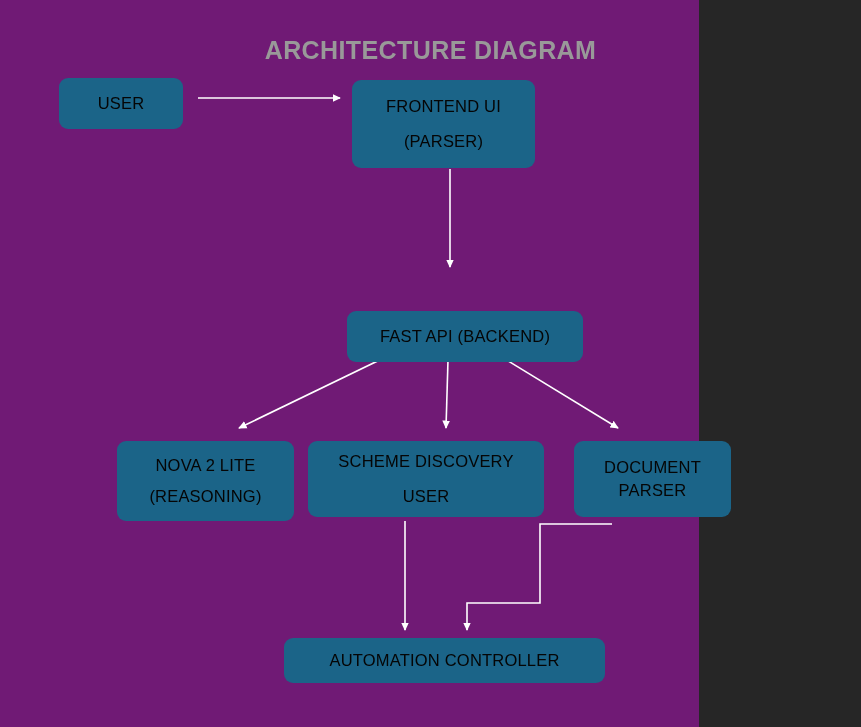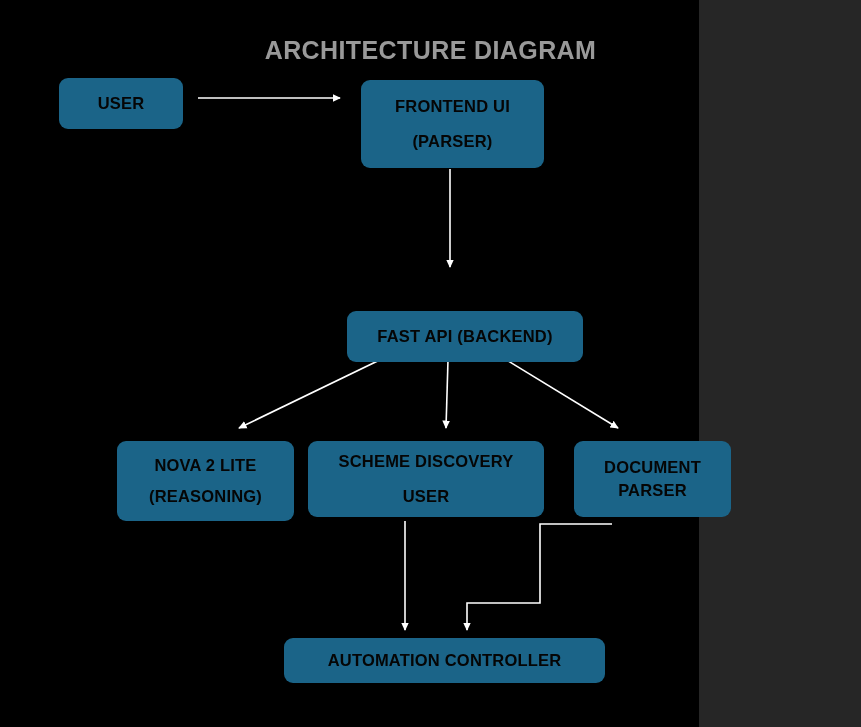--- a/index.html
+++ b/index.html
@@ -11,21 +11,21 @@
     width: 861px;
     height: 727px;
     background: #262626;
     font-family: "Liberation Sans", sans-serif;
     overflow: hidden;
   }
   #canvas {
     position: relative;
     width: 699px;
     height: 727px;
-    background: #000000;
+    background: #701a75;
   }
   #title {
     position: absolute;
     left: 0;
     top: 36px;
     width: 861px;
     text-align: center;
     font-size: 25px;
     font-weight: bold;
     letter-spacing: 0.4px;
@@ -34,34 +34,34 @@
   }
   .node {
     position: absolute;
     background: #1b6488;
     border-radius: 9px;
     display: flex;
     flex-direction: column;
     align-items: center;
     justify-content: center;
     color: #050505;
-    font-weight: bold;
+    font-weight: normal;
     font-size: 16.5px;
     letter-spacing: 0.2px;
     box-sizing: border-box;
     overflow: visible;
   }
   .node .line1,
   .node .line2 {
     display: block;
     white-space: nowrap;
   }
   
   #node-user        { left: 59px;  top: 78px;  width: 124px; height: 51px; }
-  #node-frontend    { left: 361px; top: 80px;  width: 183px; height: 88px; }
+  #node-frontend    { left: 352px; top: 80px;  width: 183px; height: 88px; }
   #node-frontend .line1 { margin-bottom: 16px; }
   #node-fastapi     { left: 347px; top: 275px; width: 236px; height: 51px; margin-top: 36px; }
   #node-nova        { left: 117px; top: 441px; width: 177px; height: 80px; }
   #node-nova .line1 { margin-bottom: 12px; }
   #node-scheme      { left: 308px; top: 441px; width: 236px; height: 76px; }
   #node-scheme .line1 { margin-bottom: 16px; }
   #node-docparser   { left: 574px; top: 441px; width: 157px; height: 76px; }
   #node-docparser .line1 { margin-bottom: 4px; }
   #node-automation  { left: 284px; top: 638px; width: 321px; height: 45px; }
 

